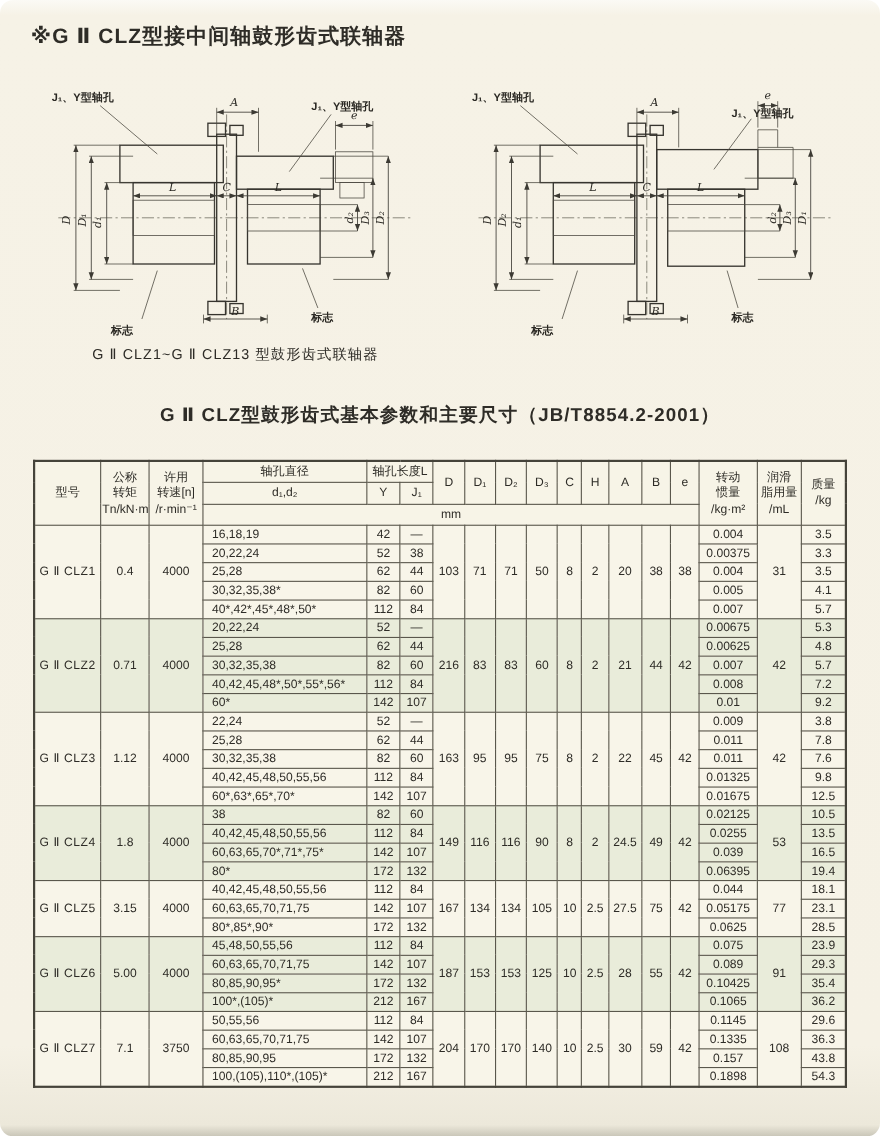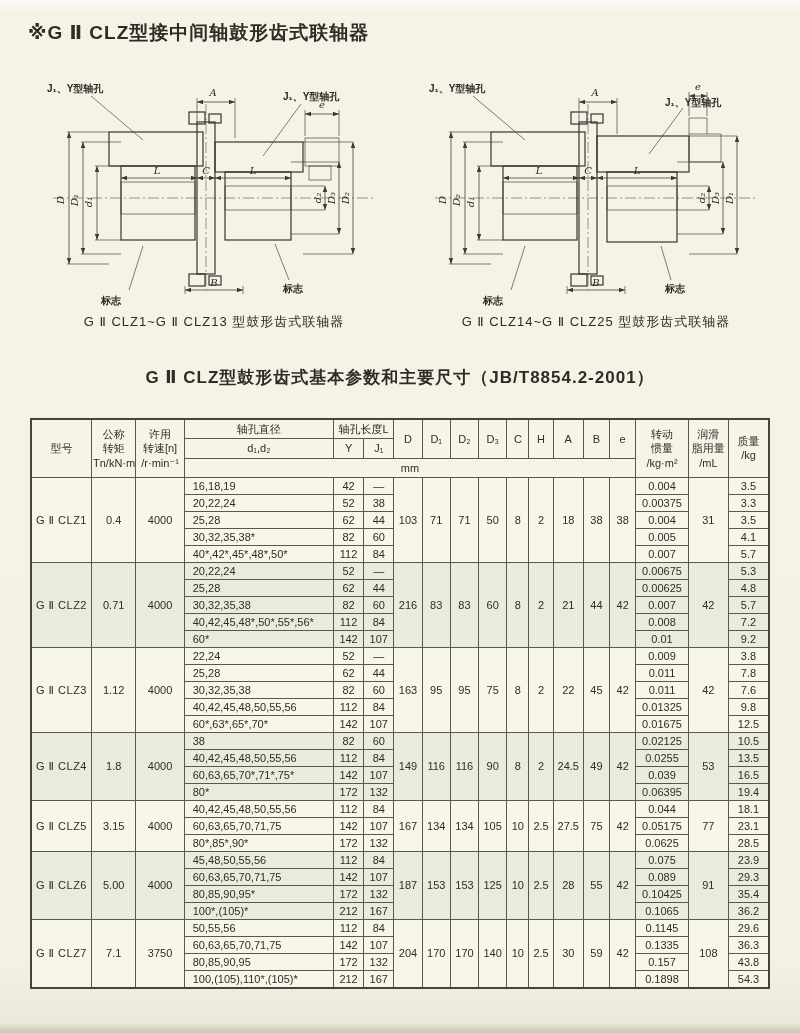--- a/index.html
+++ b/index.html
@@ -1,18 +1,18 @@
 <!DOCTYPE html>
 <html><head>
 <meta charset="utf-8">
 <style>
   html,body{margin:0;padding:0;}
   body{width:800px;height:1033px;font-family:"Liberation Sans","DejaVu Sans",sans-serif;color:#2e2c27;}
   .page{position:relative;width:800px;height:1033px;overflow:hidden;
-        background:linear-gradient(#fbfaf5 0,#f6f2e6 14px,#f5f1e5 92%,#ece8da 99%,#c9c6b8 100%);}
+        background:linear-gradient(#fbfaf5 0,#f6f2e6 14px,#f5f1e5 92%,#ece8da 99%,#c9c6b8 100%);border-radius:12px;}
   .main-title{position:absolute;top:20px;left:28px;font-size:19px;font-weight:bold;letter-spacing:1px;}
   .diagrams{position:absolute;top:78px;left:34px;width:742px;display:flex;gap:22px;}
   .fig{width:360px;}
   .fig svg{display:block;}
   .fig-caption{text-align:center;font-size:13px;font-weight:400;margin-top:3px;letter-spacing:1px;}
   .table-title{position:absolute;top:366px;left:0;width:800px;text-align:center;
                font-size:17px;font-weight:bold;letter-spacing:1px;}
   .table-wrap{position:absolute;top:418px;left:30px;}
   table{border-collapse:collapse;table-layout:fixed;width:740px;border:2px solid #45433a;}
   th,td{border:1px solid #5a574c;text-align:center;vertical-align:middle;
@@ -185,21 +185,20 @@
           <path class="thin" d="M52 18 L104 62"></path>
           <text class="cjk" x="8" y="14">J₁、Y型轴孔</text>
           <path class="thin" d="M262 30 L228 76"></path>
           <text class="cjk" x="244" y="28">J₁、Y型轴孔</text>
           <path class="thin" d="M90 212 L104 168"></path>
           <text class="cjk" x="62" y="226">标志</text>
           <path class="thin" d="M250 202 L240 168"></path>
           <text class="cjk" x="244" y="214">标志</text>
         </g>
       </svg>
-      <figcaption class="fig-caption">G Ⅱ CLZ14~G Ⅱ CLZ25 型鼓形齿式联轴器</figcaption>
     </figure>
   </div>
 
   <div class="table-title">G Ⅱ CLZ型鼓形齿式基本参数和主要尺寸（JB/T8854.2-2001）</div>
 
   <div class="table-wrap">
     <table>
       <colgroup>
         <col style="width:60px">
           <col style="width:44px">
@@ -265,21 +264,21 @@
             <td rowspan="5">4000</td>
             <td class="c-bore">16,18,19</td>
             <td>42</td>
             <td>—</td>
             <td rowspan="5">103</td>
             <td rowspan="5">71</td>
             <td rowspan="5">71</td>
             <td rowspan="5">50</td>
             <td rowspan="5">8</td>
             <td rowspan="5">2</td>
-            <td rowspan="5">18</td>
+            <td rowspan="5">20</td>
             <td rowspan="5">38</td>
             <td rowspan="5">38</td>
             <td>0.004</td>
             <td rowspan="5">31</td>
             <td>3.5</td>
           </tr>
           <tr class="plain">
             <td class="c-bore">20,22,24</td>
             <td>52</td>
             <td>38</td>

